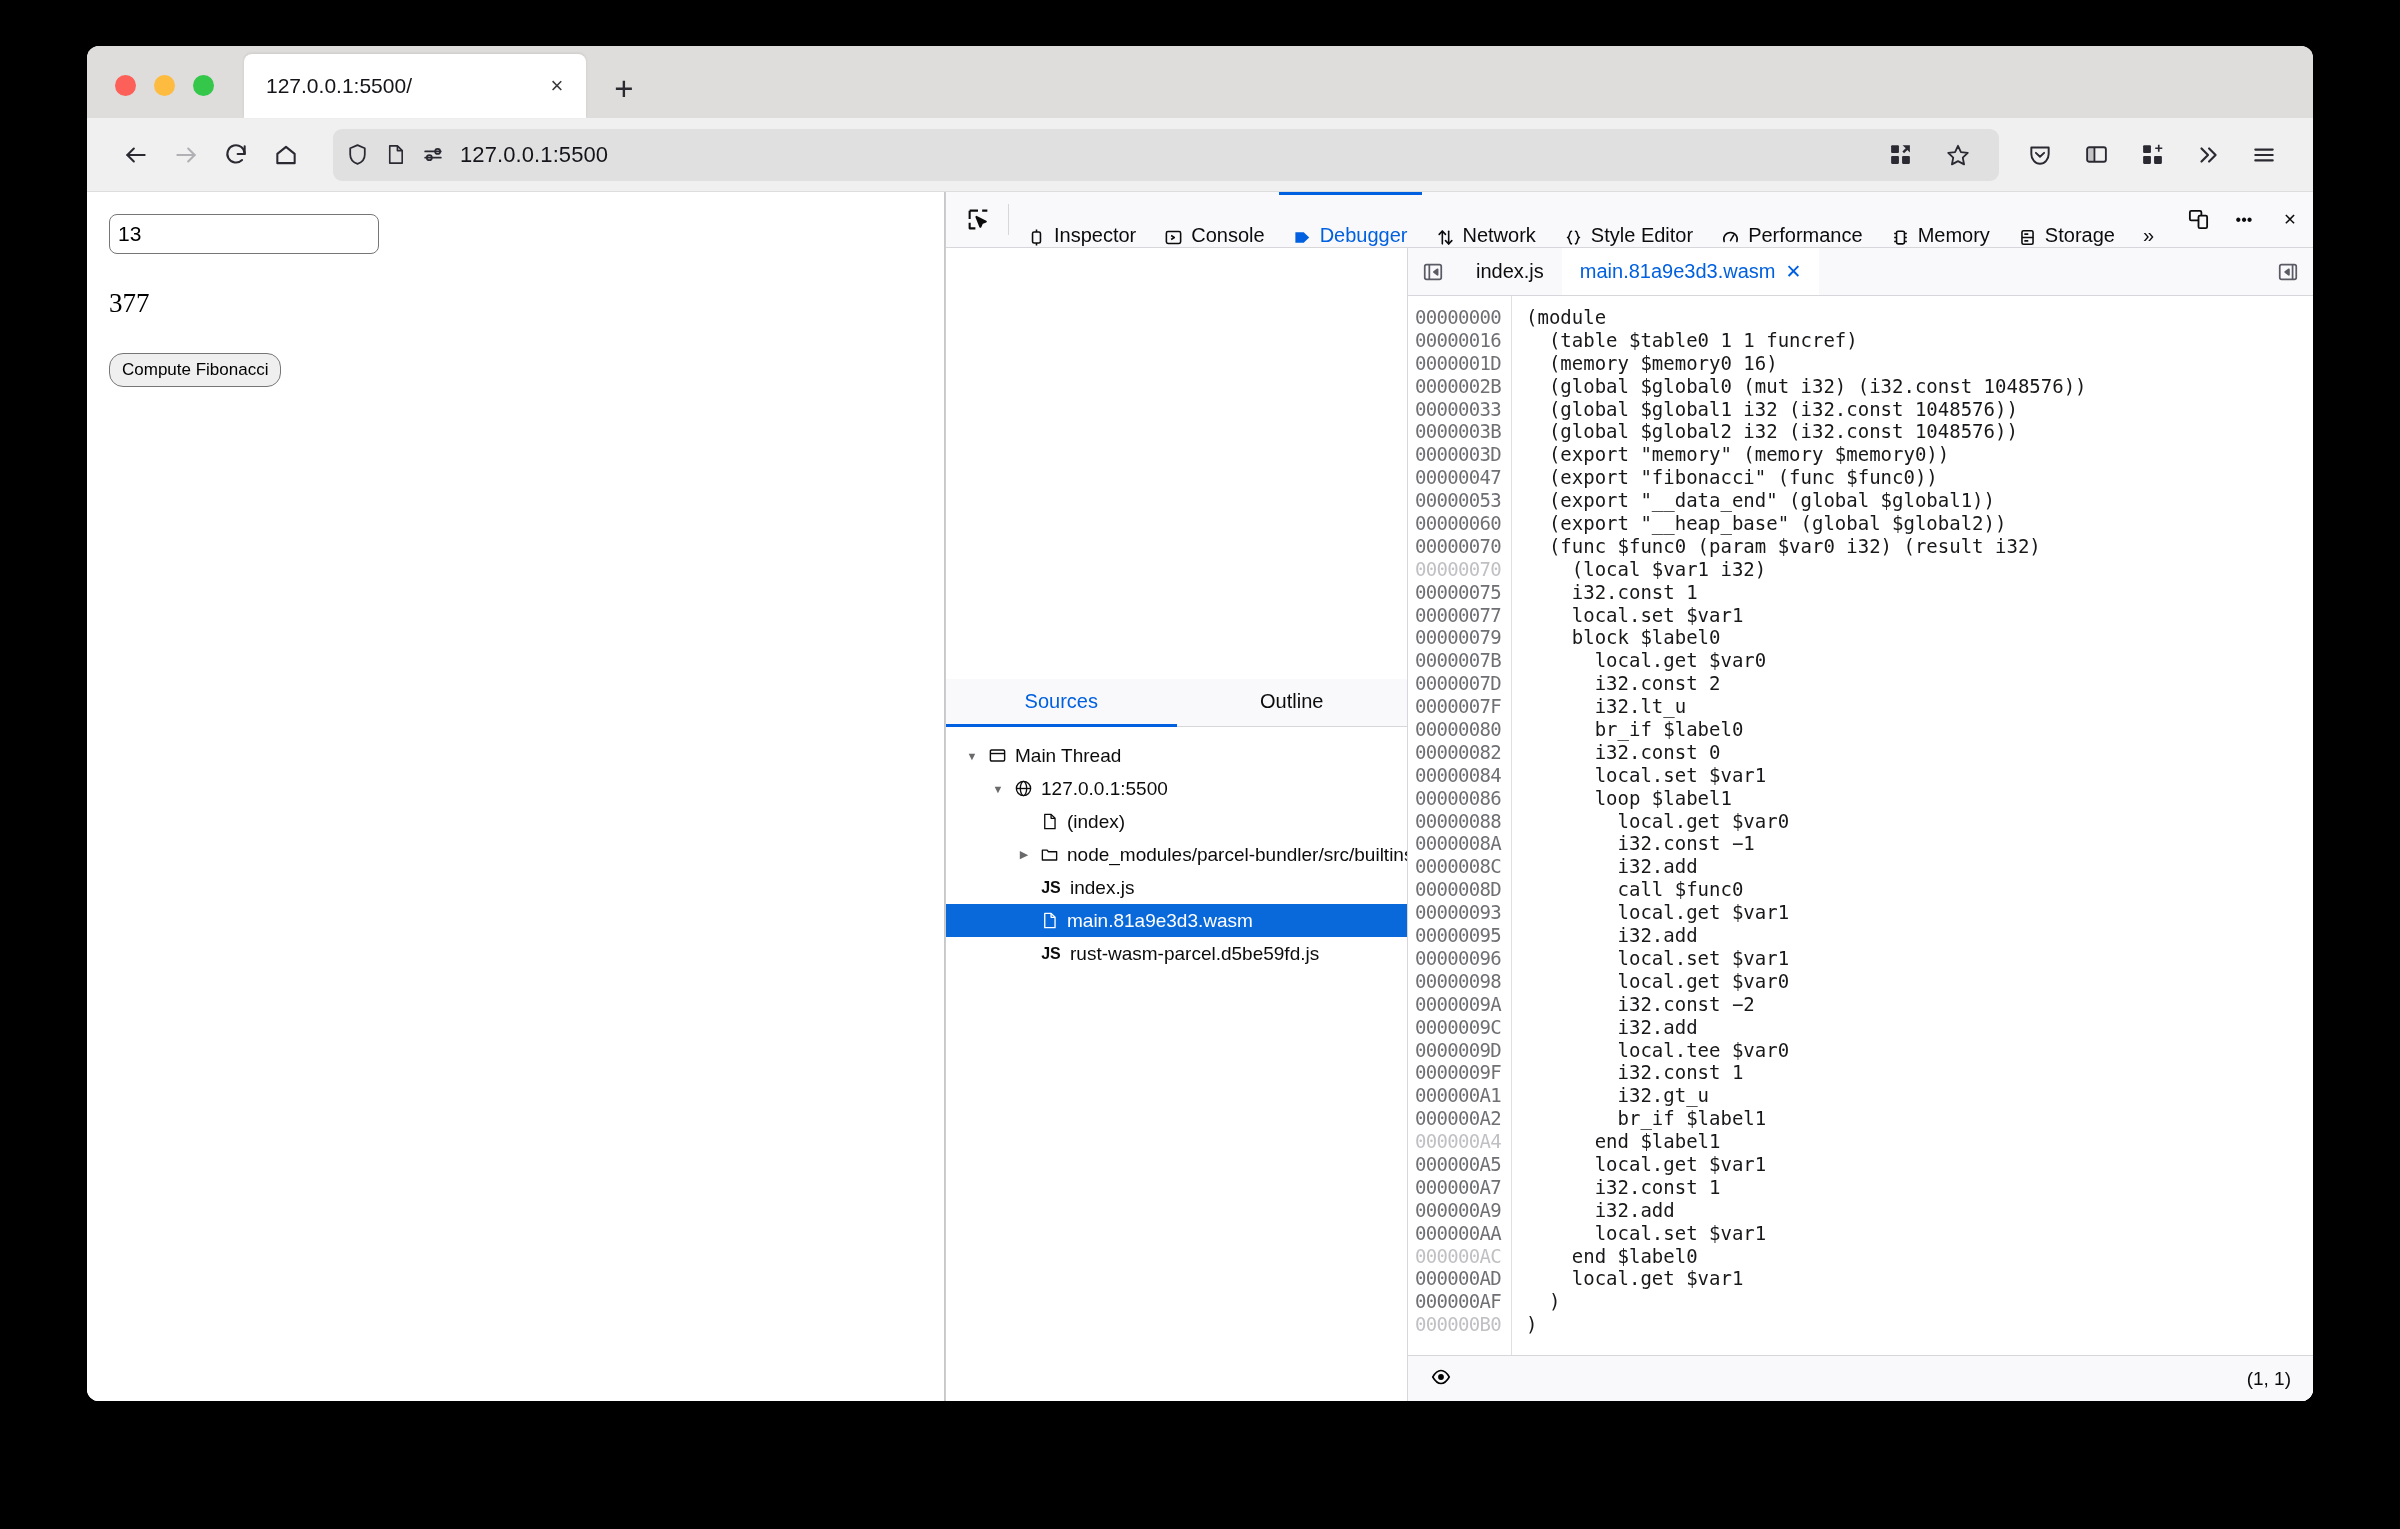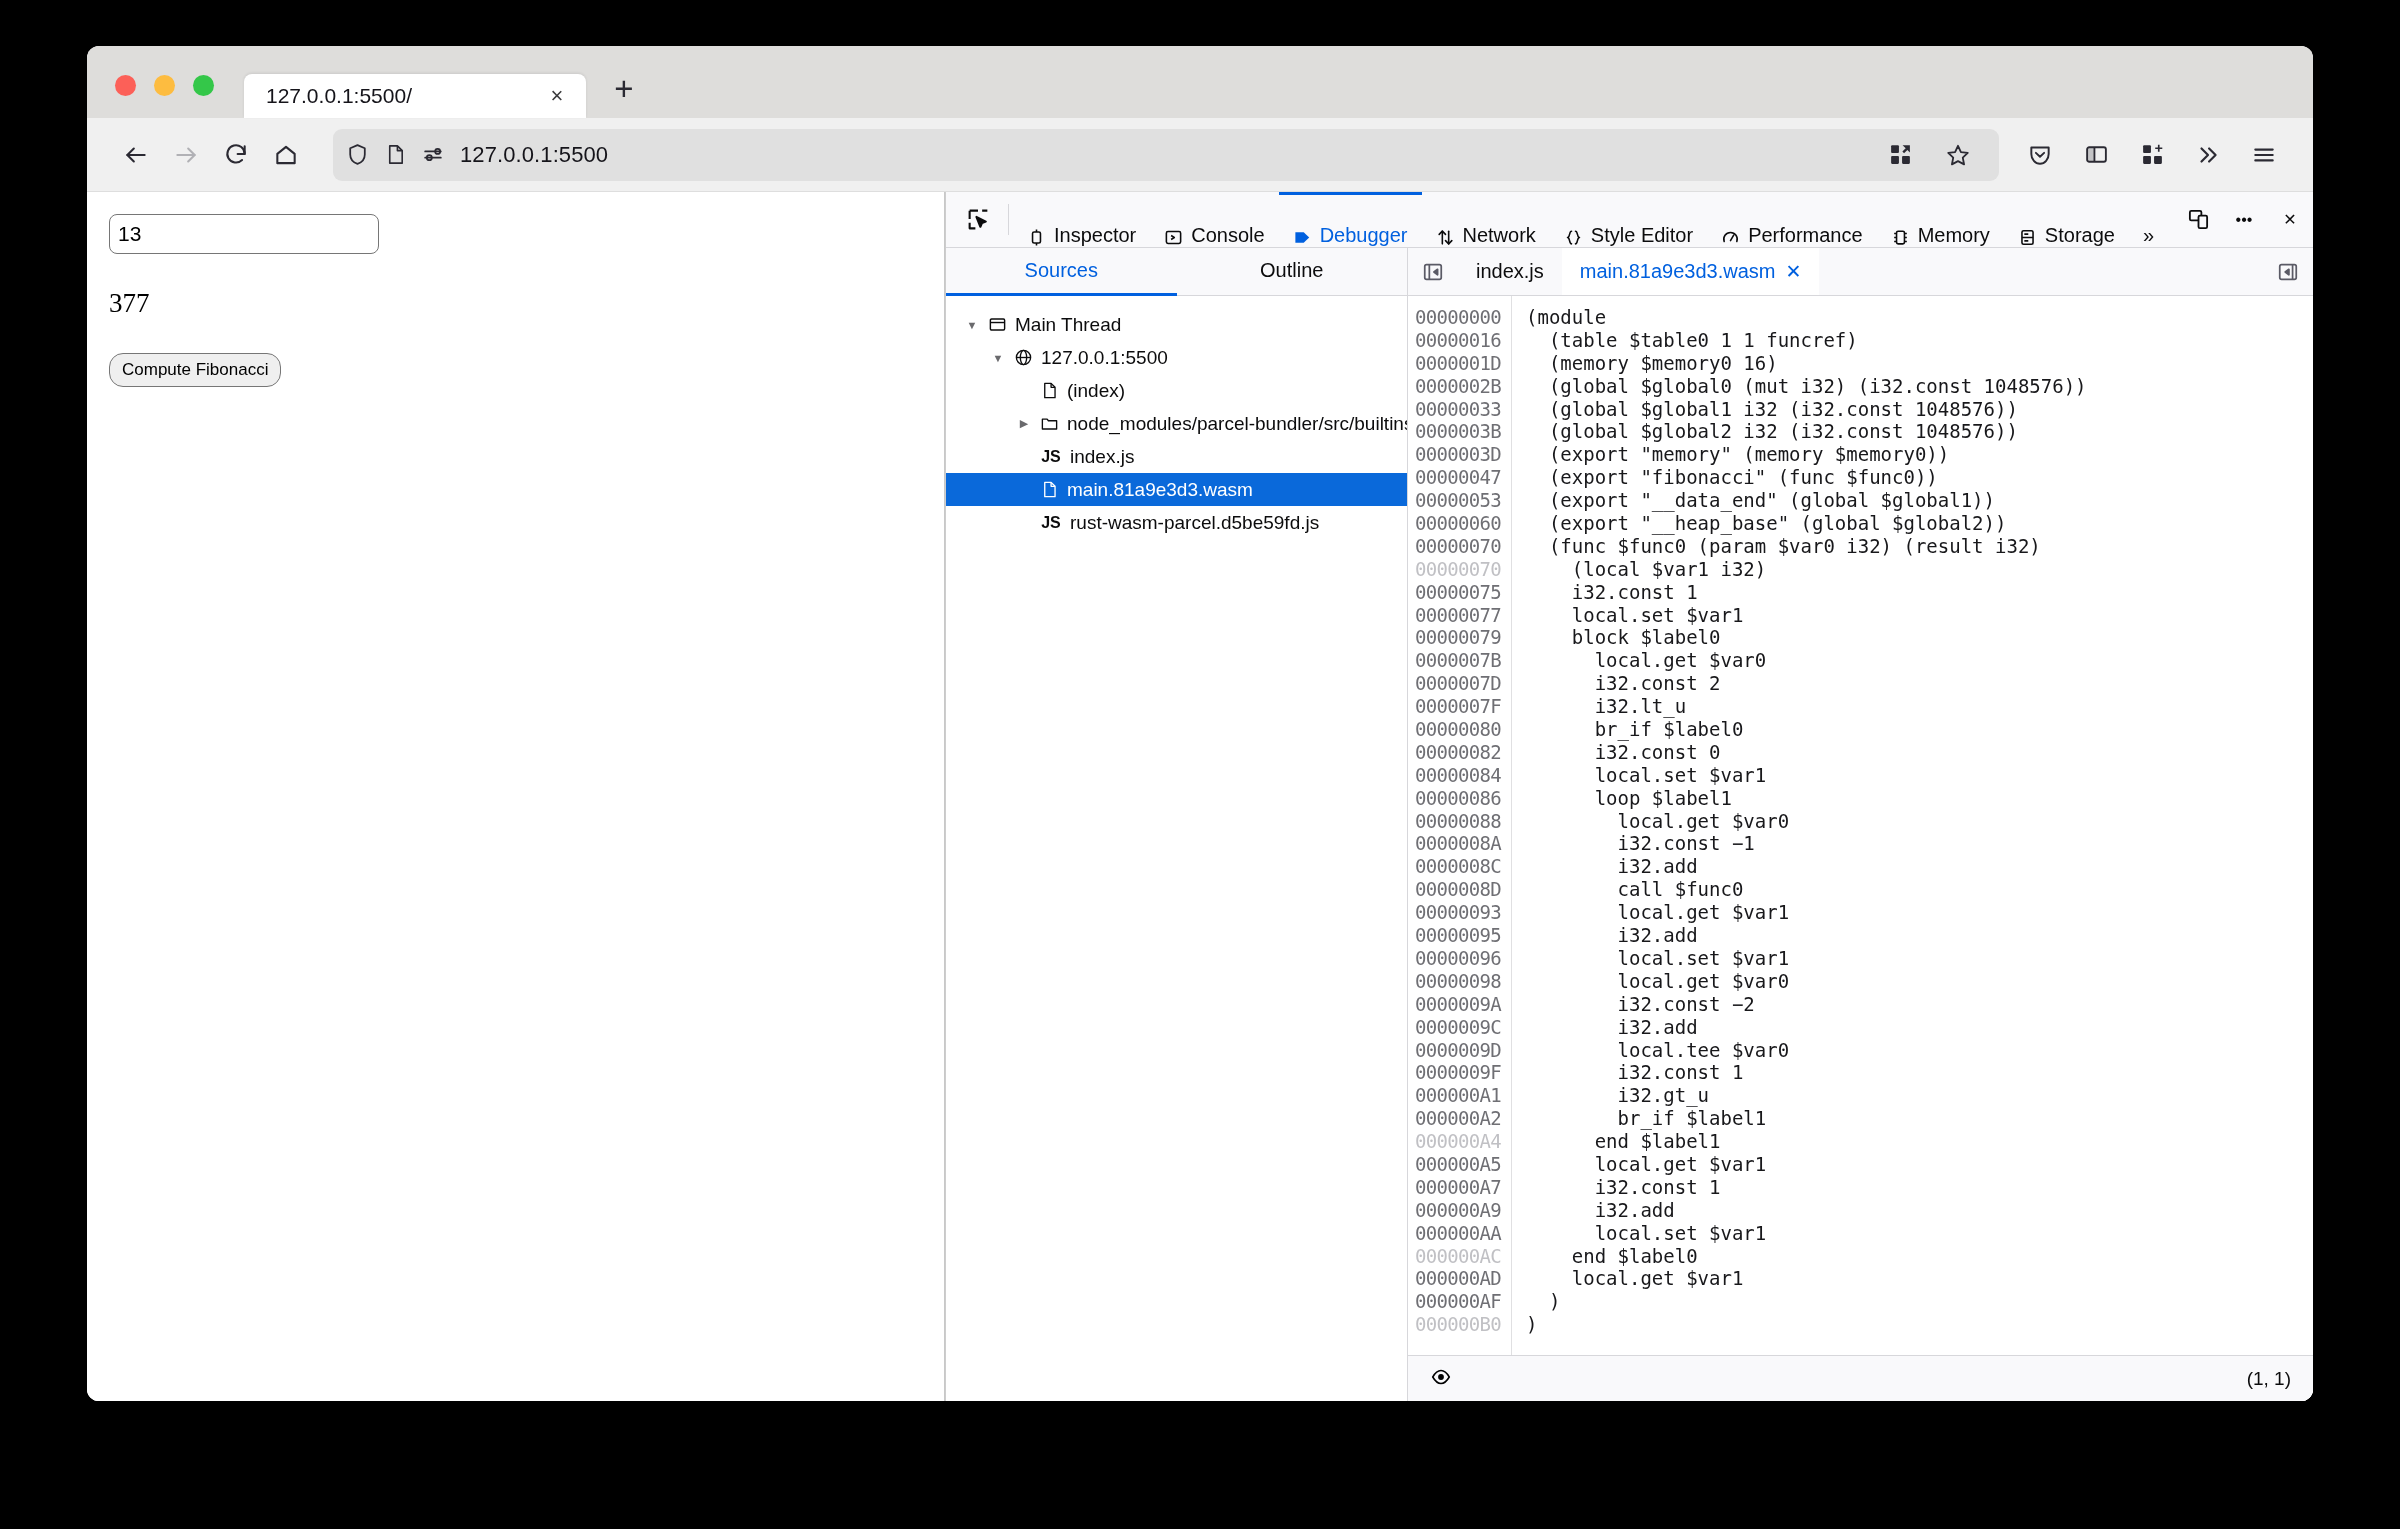--- a/index.html
+++ b/index.html
@@ -35,21 +35,21 @@
     display: flex; gap: 18px; align-items: center;
     padding: 0 0 22px 28px;
   }
   .dot { width: 21px; height: 21px; border-radius: 50%; }
   .dot.red { background: #fc6058; }
   .dot.yellow { background: #fdbc40; }
   .dot.green { background: #34c749; }
 
   #tab {
     margin-left: 30px;
-    width: 342px; height: 44px;
+    width: 342px; height: 64px;
     background: #ffffff;
     border-radius: 8px 8px 0 0;
     display: flex; align-items: center;
     padding: 0 14px 0 22px;
     box-shadow: 0 -1px 3px rgba(0,0,0,.09);
   }
   #tab-title {
     flex: 1;
     font-size: 21px; color: #15141a;
     white-space: nowrap; overflow: hidden; text-overflow: ellipsis;
@@ -190,20 +190,21 @@
   
   #dt-body { flex: 1; display: flex; min-height: 0; }
 
   
   #sources-pane {
     width: 462px;
     display: flex; flex-direction: column;
     border-right: 1px solid #d7d7db;
     flex: 0 0 auto;
     background: #fff;
+    justify-content: center;
   }
   #sources-tabs {
     height: 48px;
     display: flex;
     border-bottom: 1px solid #d7d7db;
     background: #f9f9fb;
     flex: 0 0 auto;
   }
   .src-tab {
     flex: 1;

